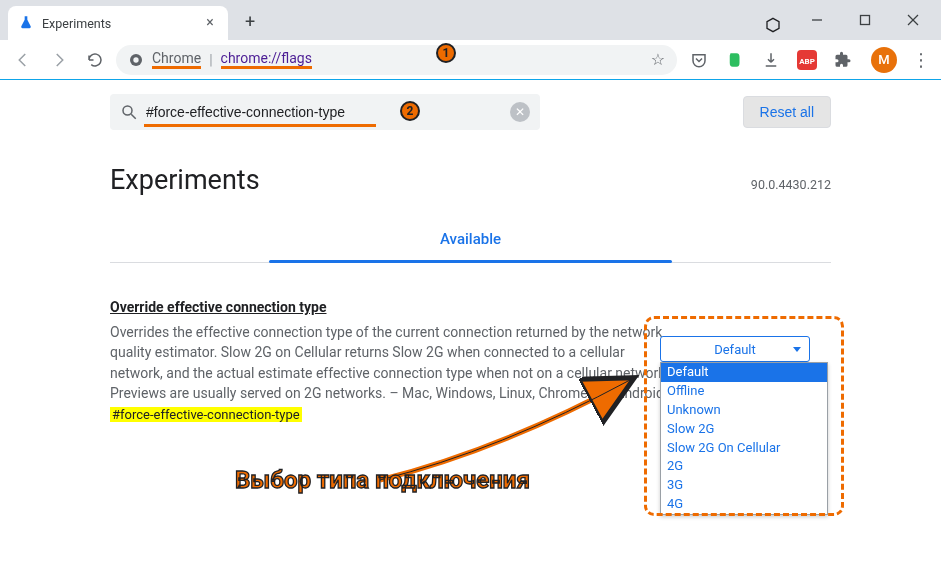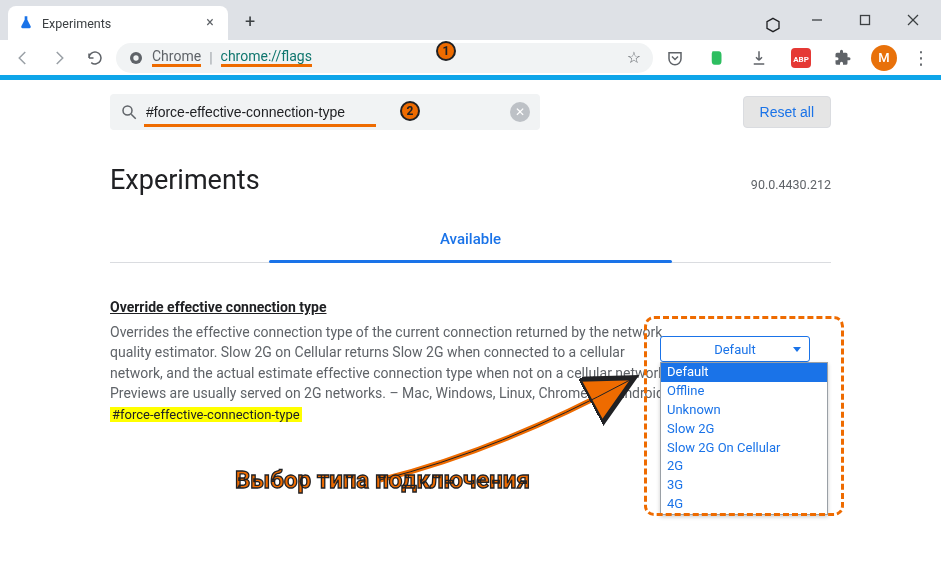--- a/index.html
+++ b/index.html
@@ -13,32 +13,32 @@
   .tab-title { flex: 1; }
   .tab-close { width: 16px; height: 16px; font-size: 14px; color: #5f6368; text-align: center; line-height: 14px; cursor: pointer; }
   .newtab-btn { width: 28px; height: 28px; margin-left: 8px; margin-bottom: 3px; font-size: 18px; color: #3c4043; text-align: center; line-height: 26px; cursor: pointer; border-radius: 50%; }
   .window-controls { display: flex; align-items: center; height: 40px; padding-right: 6px; gap: 4px; }
   .win-btn { width: 44px; height: 30px; display: flex; align-items: center; justify-content: center; font-size: 13px; color: #3c4043; }
 
   .ext-pre { width: 44px; height: 30px; display: flex; align-items: center; justify-content: center; }
   .hexagon { width: 16px; height: 16px; display: inline-block; }
 
   
-  .toolbar { height: 40px; background: #fff; border-bottom: 5px solid #0ea5e9; display: flex; align-items: center; padding: 0 8px; gap: 6px; }
+  .toolbar { height: 40px; background: #fff; border-bottom: 1px solid #0ea5e9; display: flex; align-items: center; padding: 0 8px; gap: 6px; }
   .nav-btn { width: 30px; height: 30px; display: flex; align-items: center; justify-content: center; border-radius: 50%; color: #5f6368; font-size: 18px; }
   .nav-btn.disabled { color: #b5b5b5; }
   .omnibox { flex: 1; height: 30px; background: #f1f3f4; border-radius: 15px; display: flex; align-items: center; padding: 0 12px; gap: 8px; font-size: 14px; color: #5f6368; position: relative; }
   .omni-lock { width:16px; height:16px; display:inline-flex; }
   .omni-divider { color:#9aa0a6; }
   .omni-host { color:#5f6368; }
-  .omni-path { color:#0f766e; }
+  .omni-path { color:#4c1d95; }
   .underline-1 { border-bottom: 3px solid #ee6b00; }
   .omni-star { color:#5f6368; font-size: 16px; }
 
-  .ext-icons { display: flex; align-items: center; gap: 22px; padding: 0 6px; }
+  .ext-icons { display: flex; align-items: center; gap: 16px; padding: 0 6px; }
   .ext-icon { width: 20px; height: 20px; display: flex; align-items: center; justify-content: center; font-size: 15px; }
 
   .avatar { width: 26px; height: 26px; border-radius: 50%; background: #e8710a; color: #fff; display: flex; align-items: center; justify-content: center; font-size: 13px; font-weight: 500; margin: 0 6px; }
   .kebab { width: 24px; height: 30px; display:flex; align-items:center; justify-content:center; color:#5f6368; font-size:18px; }
 
   
   .page { padding: 14px 0 0 0; }
   .topbar { display: flex; align-items: center; padding: 0 110px 0 110px; gap: 20px; }
   .search-wrap { flex: 0 0 430px; height: 36px; background: #f1f3f4; border-radius: 4px; display: flex; align-items: center; padding: 0 10px; gap: 8px; position: relative; }
   .search-icon { color:#5f6368; width:18px; height:18px; }

